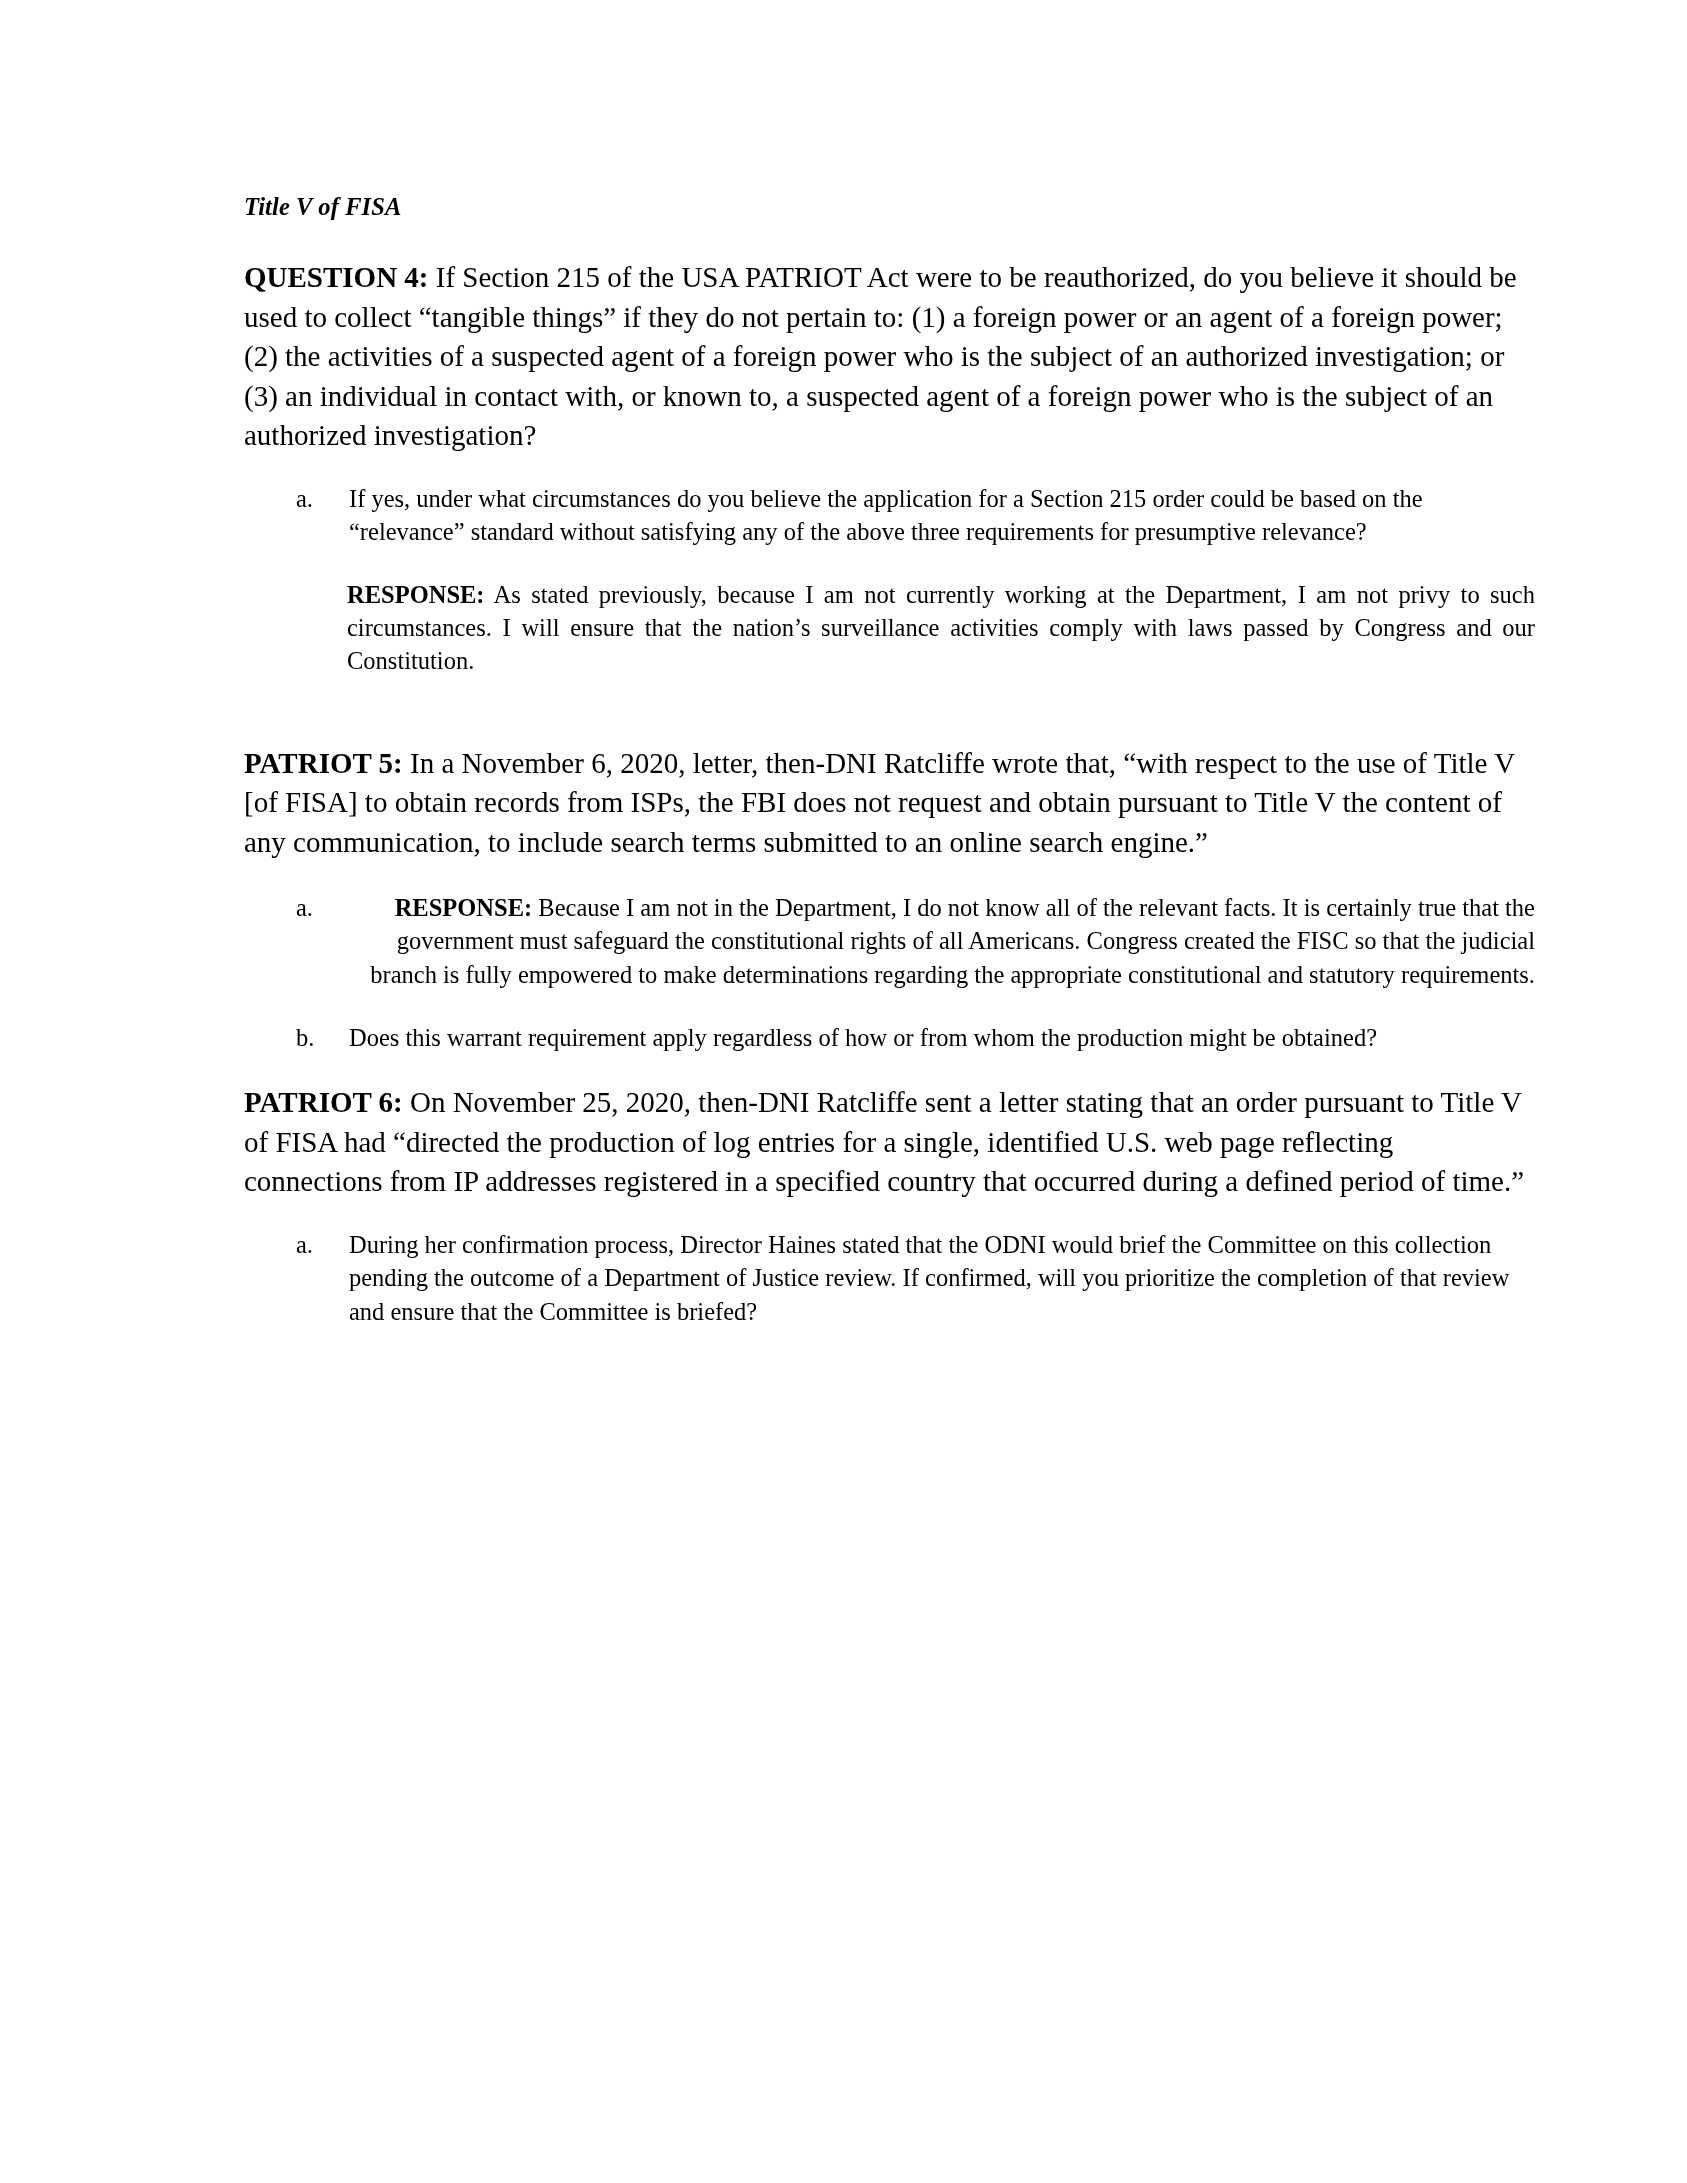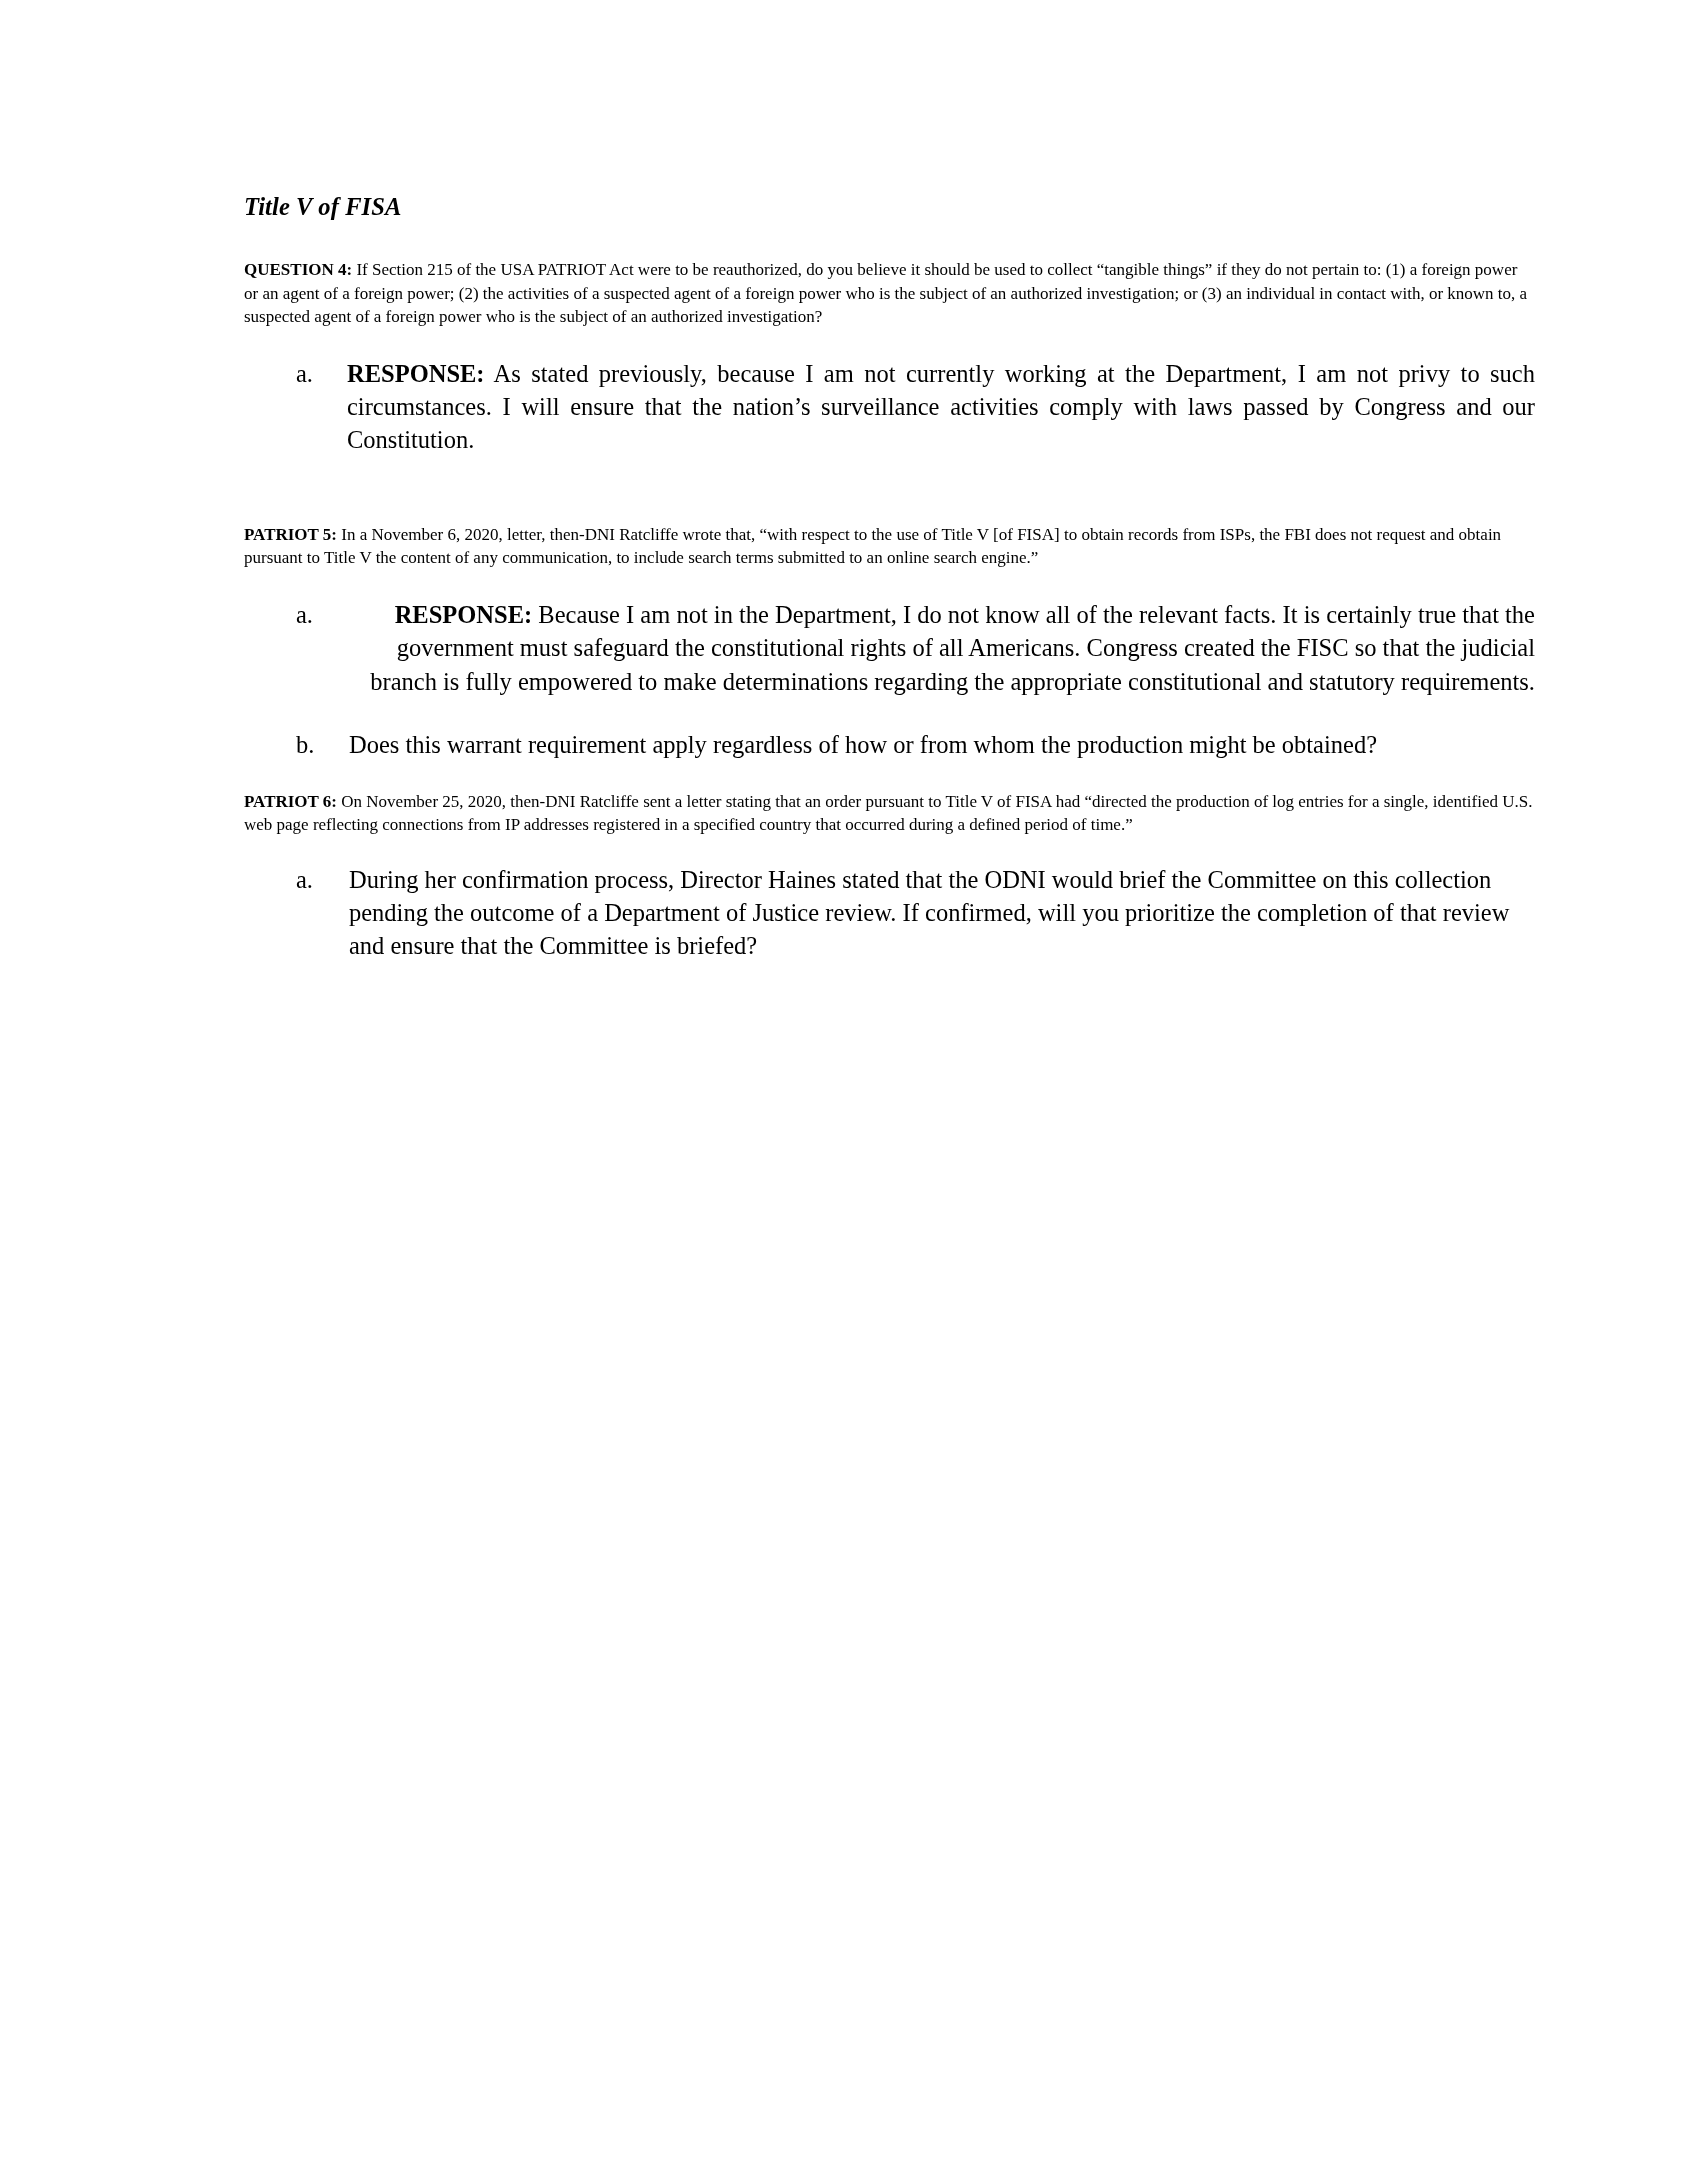--- a/index.html
+++ b/index.html
@@ -24,21 +24,21 @@
   }
   .section-heading {
     font-weight: bold;
     font-style: italic;
     font-size: 24.5px;
     line-height: 1.2;
     margin: 0 0 37px 0;
     letter-spacing: 0.1px;
   }
   .block {
-    font-size: 17px;
+    font-size: 29px;
     line-height: 1.36;
     margin: 0 0 30px 0;
     text-align: left;
   }
   .lead {
     font-weight: bold;
   }
   .qblock {
     margin-bottom: 26.5px;
   }
@@ -90,20 +90,21 @@
 
 <div class="page">
 
   <div class="section-heading">Title V of FISA</div>
 
   <p class="block qblock"><span class="lead">QUESTION 4:</span><span>  If Section 215 of the USA PATRIOT Act were to be reauthorized, do you believe it should be used to collect “tangible things” if they do not pertain to: (1) a foreign power or an agent of a foreign power; (2) the activities of a suspected agent of a foreign power who is the subject of an authorized investigation; or (3) an individual in contact with, or known to, a suspected agent of a foreign power who is the subject of an authorized investigation?</span></p>
 
   <div class="list">
     <div class="list-item">
       <span class="marker">a.</span>
+      <span>If yes, under what circumstances do you believe the application for a Section 215 order could be based on the “relevance” standard without satisfying any of the above three requirements for presumptive relevance?</span>
     </div>
   </div>
 
   <p class="indented justify"><span class="lead">RESPONSE:</span><span>  As stated previously, because I am not currently working at the Department, I am not privy to such circumstances. I will ensure that the nation’s surveillance activities comply with laws passed by Congress and our Constitution.</span></p>
 
   <div class="gap-lg"></div>
 
   <p class="block qblock"><span class="lead">PATRIOT 5:</span><span>  In a November 6, 2020, letter, then-DNI Ratcliffe wrote that, “with respect to the use of Title V [of FISA] to obtain records from ISPs, the FBI does not request and obtain pursuant to Title V the content of any communication, to include search terms submitted to an online search engine.”</span></p>
 
   <div class="list">

